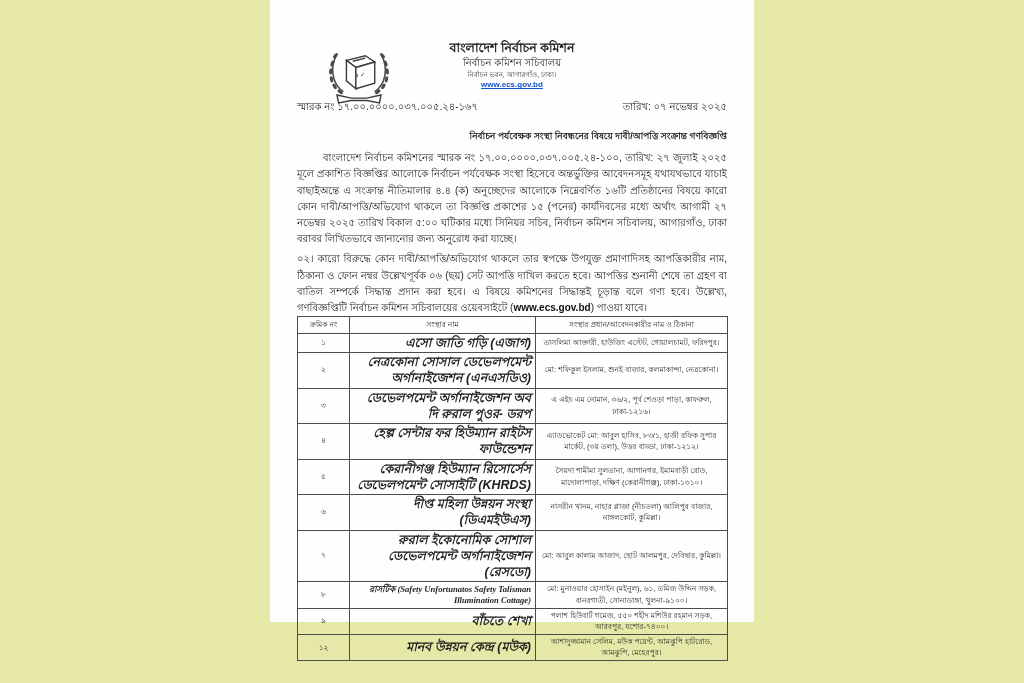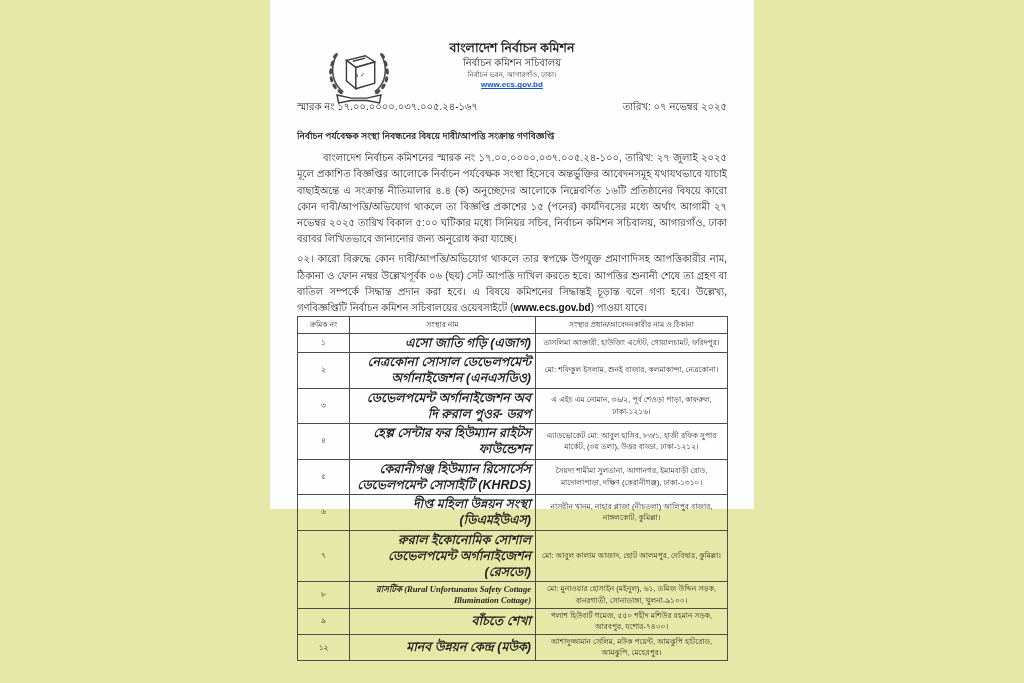--- a/index.html
+++ b/index.html
@@ -4,35 +4,35 @@
 <style>
   html,body{margin:0;padding:0;}
   body{
     width:1024px;height:683px;overflow:hidden;
     background:#e5e8a6;
     font-family:"Liberation Sans","DejaVu Sans",sans-serif;
     color:#1e1e1e;
     position:relative;
   }
   .page{
-    position:absolute;left:270px;top:0;width:484px;height:509px;
+    position:absolute;left:270px;top:0;width:484px;height:622px;
     background:#fefefe;
     box-sizing:border-box;
     padding:40px 27px 10px 27px;
   }
   
   .letterhead{position:relative;text-align:center;margin-bottom:4px;}
   .logo{position:absolute;left:22px;top:0;width:80px;height:66px;}
   .org-name{font-size:12.5px;font-weight:bold;line-height:1.3;}
   .org-sub{font-size:10px;line-height:1.35;}
   .org-addr{font-size:7px;line-height:1.5;color:#333;}
   .website{font-size:8px;font-weight:bold;}
   .website a{color:#1155cc;text-decoration:underline;}
   .memo-row{display:flex;justify-content:space-between;font-size:10px;margin-top:10px;gap:44px;}
-  .doc-title{text-align:left;font-size:9px;font-weight:bold;margin-top:13px;margin-bottom:6px;}
+  .doc-title{text-align:right;font-size:9px;font-weight:bold;margin-top:13px;margin-bottom:6px;}
   .para{font-size:10px;line-height:1.62;text-align:justify;}
   .para.first{text-indent:26px;margin-bottom:4px;}
   .para .link{font-weight:bold;color:#111;}
   .tbl-caption{text-align:center;font-size:7.6px;font-weight:bold;margin-top:7px;margin-bottom:4px;}
   table{border-collapse:collapse;width:430px;table-layout:fixed;}
   th,td{border:1px solid #4c4c4c;padding:1px 4px;font-size:7.5px;line-height:1.55;vertical-align:middle;}
   th{font-weight:normal;text-align:center;padding:2px 3px;}
   col.c-sl{width:52px;}
   col.c-name{width:186px;}
   col.c-contact{width:192px;}
@@ -141,21 +141,21 @@
       <td class="org-name">দীপ্ত মহিলা উন্নয়ন সংস্থা (ডিএমইউএস)</td>
       <td class="contact">নাসরীন খানম, নাহার প্লাজা (নীচতলা) আলিপুর বাজার, নাঙ্গলকোট, কুমিল্লা।</td>
     </tr>
         <tr>
       <td class="sl">৭</td>
       <td class="org-name">রুরাল ইকোনোমিক সোশাল ডেভেলপমেন্ট অর্গানাইজেশন (রেসডো)</td>
       <td class="contact">মো: আবুল কালাম আজাদ, ছোট আলমপুর, দেবিদ্বার, কুমিল্লা।</td>
     </tr>
         <tr>
       <td class="sl">৮</td>
-      <td class="org-name">রাসটিক (Rural Unfortunatos Safety Cottage Illumination Cottage)</td>
+      <td class="org-name">রাসটিক (Safety Unfortunatos Safety Talisman Illumination Cottage)</td>
       <td class="contact">মো: মুনাওয়ার হোসাইন (মইনুল), ৬১, তমিজ উদ্দিন সড়ক, বানরগাতী, সোনাডাঙ্গা, খুলনা-৯১০০।</td>
     </tr>
         <tr>
       <td class="sl">৯</td>
       <td class="org-name">বাঁচতে শেখা</td>
       <td class="contact">পলাশ হিউবার্ট গমেজ, ৫৫০ শহীদ মশিউর রহমান সড়ক, আরবপুর, যশোর-৭৪০০।</td>
     </tr>
         <tr>
       <td class="sl">১২</td>
       <td class="org-name">মানব উন্নয়ন কেন্দ্র (মউক)</td>

